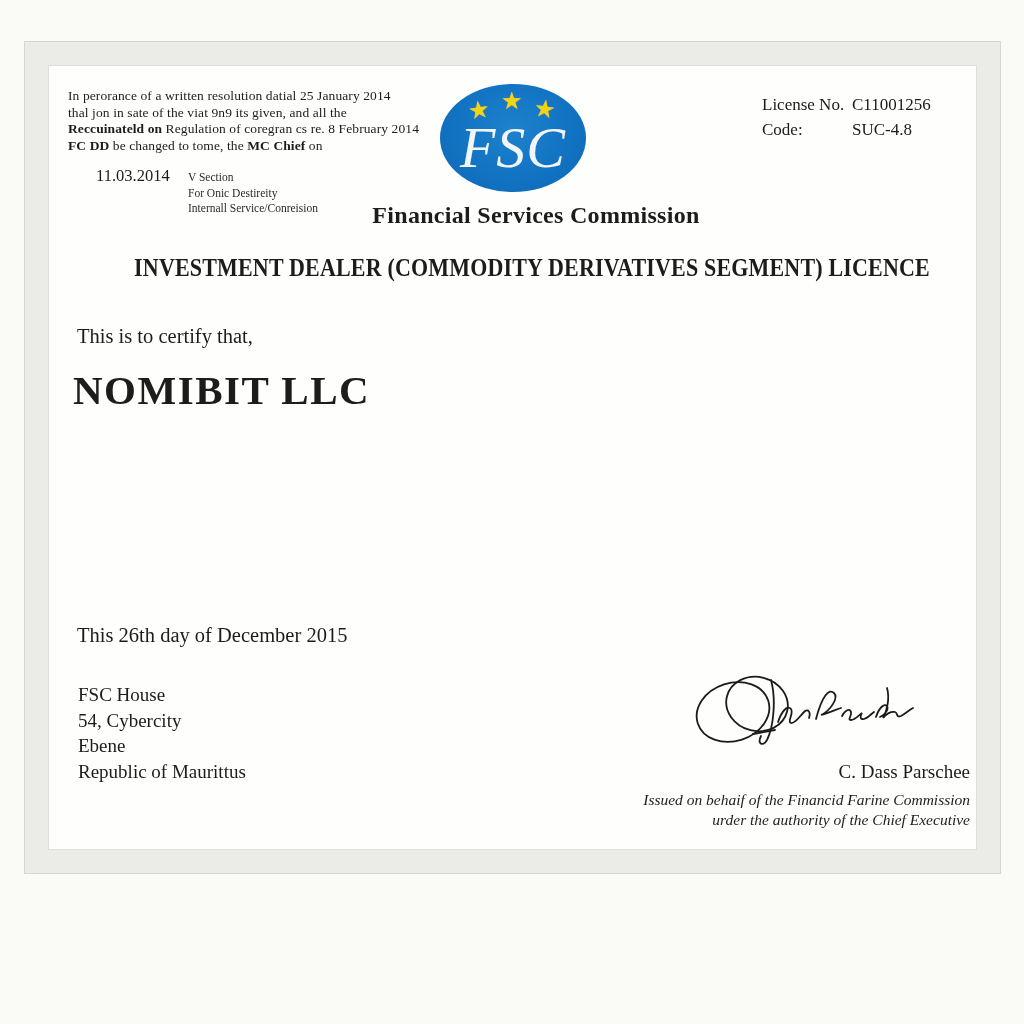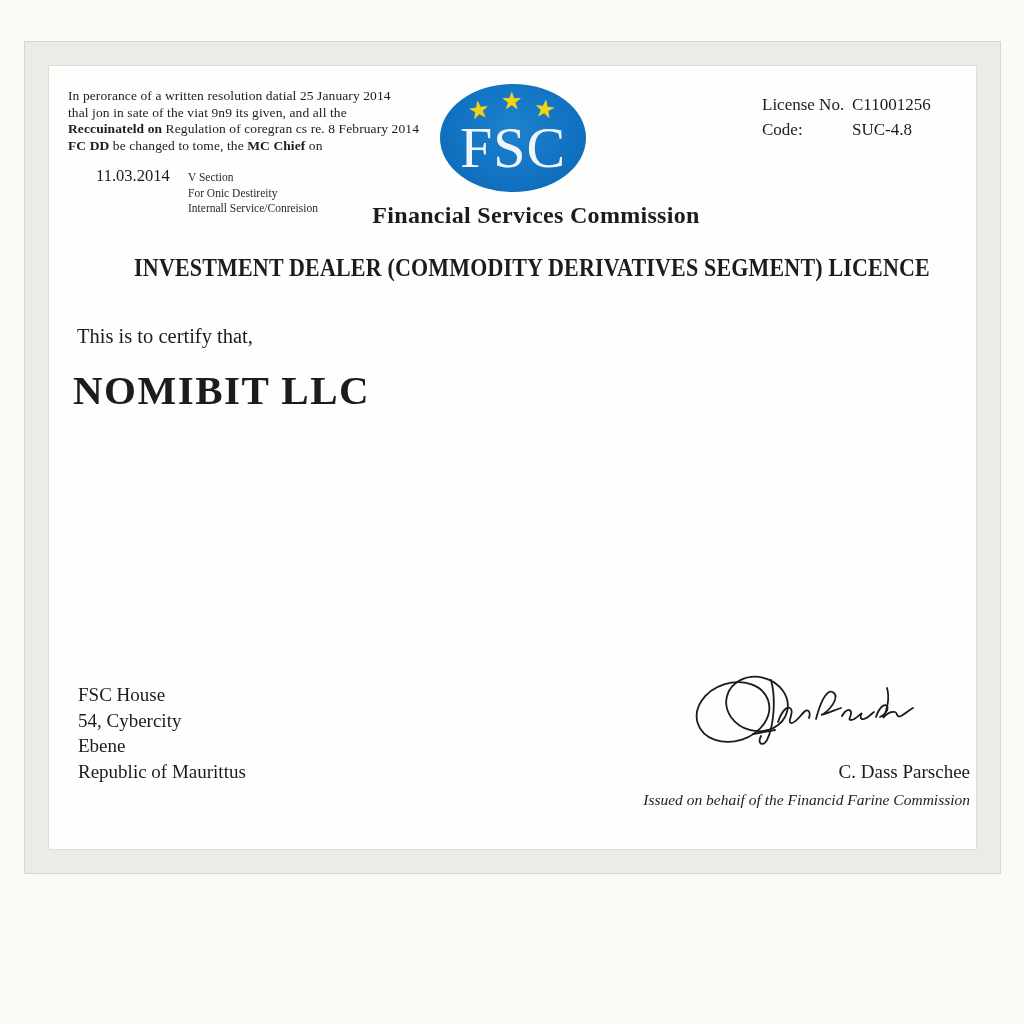--- a/index.html
+++ b/index.html
@@ -54,20 +54,21 @@
   .star-left   { left: 28px;  top: 14px; transform: rotate(-8deg); }
   .star-middle { left: 61px;  top: 5px; }
   .star-right  { left: 94px;  top: 13px; transform: rotate(8deg); }
   .logo .fsc-text {
     position: absolute;
     left: 0; right: 0; top: 30px;
     text-align: center;
     font-size: 58px;
     color: #f2f5f8;
     letter-spacing: 1px;
+    font-style: italic;
   }
 
   .commission {
     left: 0; top: 202px; width: 1072px;
     text-align: center;
     font-size: 24px; font-weight: bold;
     letter-spacing: 0.3px;
   }
 
   .licence-box { left: 762px; top: 92px; font-size: 17px; line-height: 25px; }
@@ -150,20 +151,21 @@
       <span>SUC-4.8</span>
     </div>
   </div>
 
   <div class="abs commission">Financial Services Commission</div>
 
   <div class="abs doc-title">INVESTMENT DEALER (COMMODITY DERIVATIVES SEGMENT) LICENCE</div>
 
   <div class="abs certify">This is to certify that,</div>
   <div class="abs company">NOMIBIT LLC</div>
+  <div class="abs dated">This 26th day of December 2015</div>
 
   <div class="abs address">
     <div>FSC House</div>
     <div>54, Cybercity</div>
     <div>Ebene</div>
     <div>Republic of Maurittus</div>
   </div>
 
   <div class="abs sig-block">
     <svg class="sig-svg" width="240" height="95" viewBox="0 0 240 95" fill="none">
@@ -173,15 +175,16 @@
         <path d="M 96 16 C 101 34, 99 62, 92 76 C 88 83, 82 80, 86 72 M 78 70 L 100 66"></path>
         <path d="M 103 58 C 107 46, 113 41, 116 45 C 119 49, 112 58, 116 59 C 120 60, 125 52, 129 48 C 133 44, 136 48, 134 54"></path>
         <path d="M 141 55 C 147 32, 154 24, 159 29 C 164 34, 155 47, 146 51 C 153 49, 160 46, 166 44"></path>
         <path d="M 167 52 C 170 46, 175 44, 176 48 C 177 52, 172 56, 176 56 C 180 56, 184 51, 187 49 C 185 52, 185 56, 189 55 C 193 54, 196 50, 199 48"></path>
         <path d="M 201 53 C 204 44, 209 39, 212 42 C 214 45, 210 51, 205 53 M 212 24 C 215 34, 212 47, 208 54 C 211 50, 216 47, 220 48 C 223 49, 221 54, 226 52 C 230 50, 234 46, 238 44"></path>
       </g>
     </svg>
     <div class="sig-name">C. Dass Parschee</div>
     <div class="issued">
       <div>Issued on behaif of the Financid Farine Commission</div>
+      <div>urder the authority of the Chief Executive</div>
     </div>
   </div>
 </div>
 
 </body></html>

